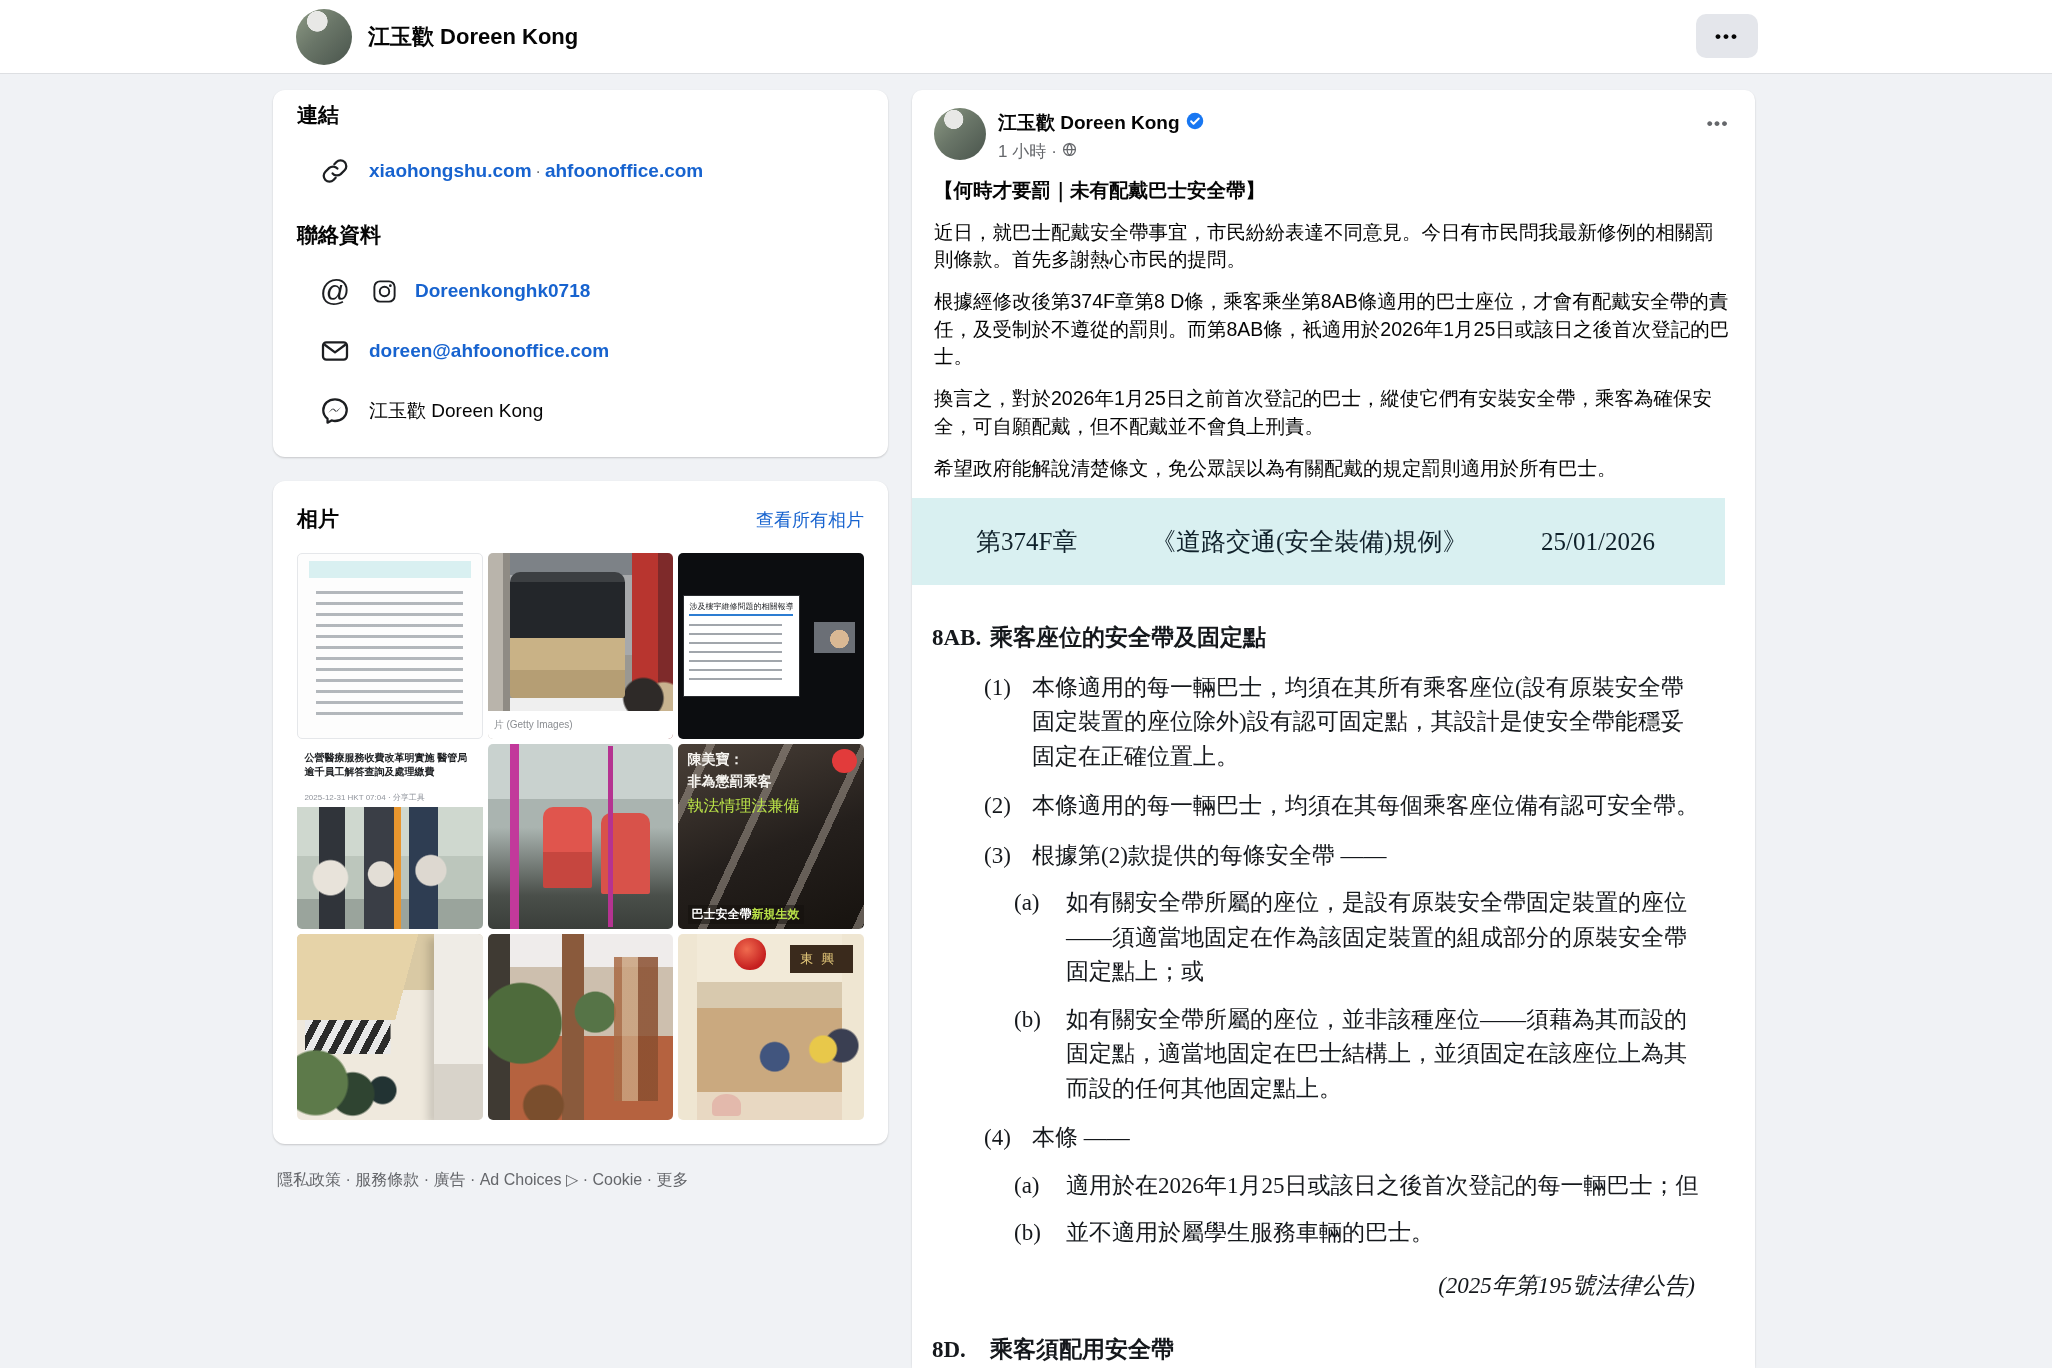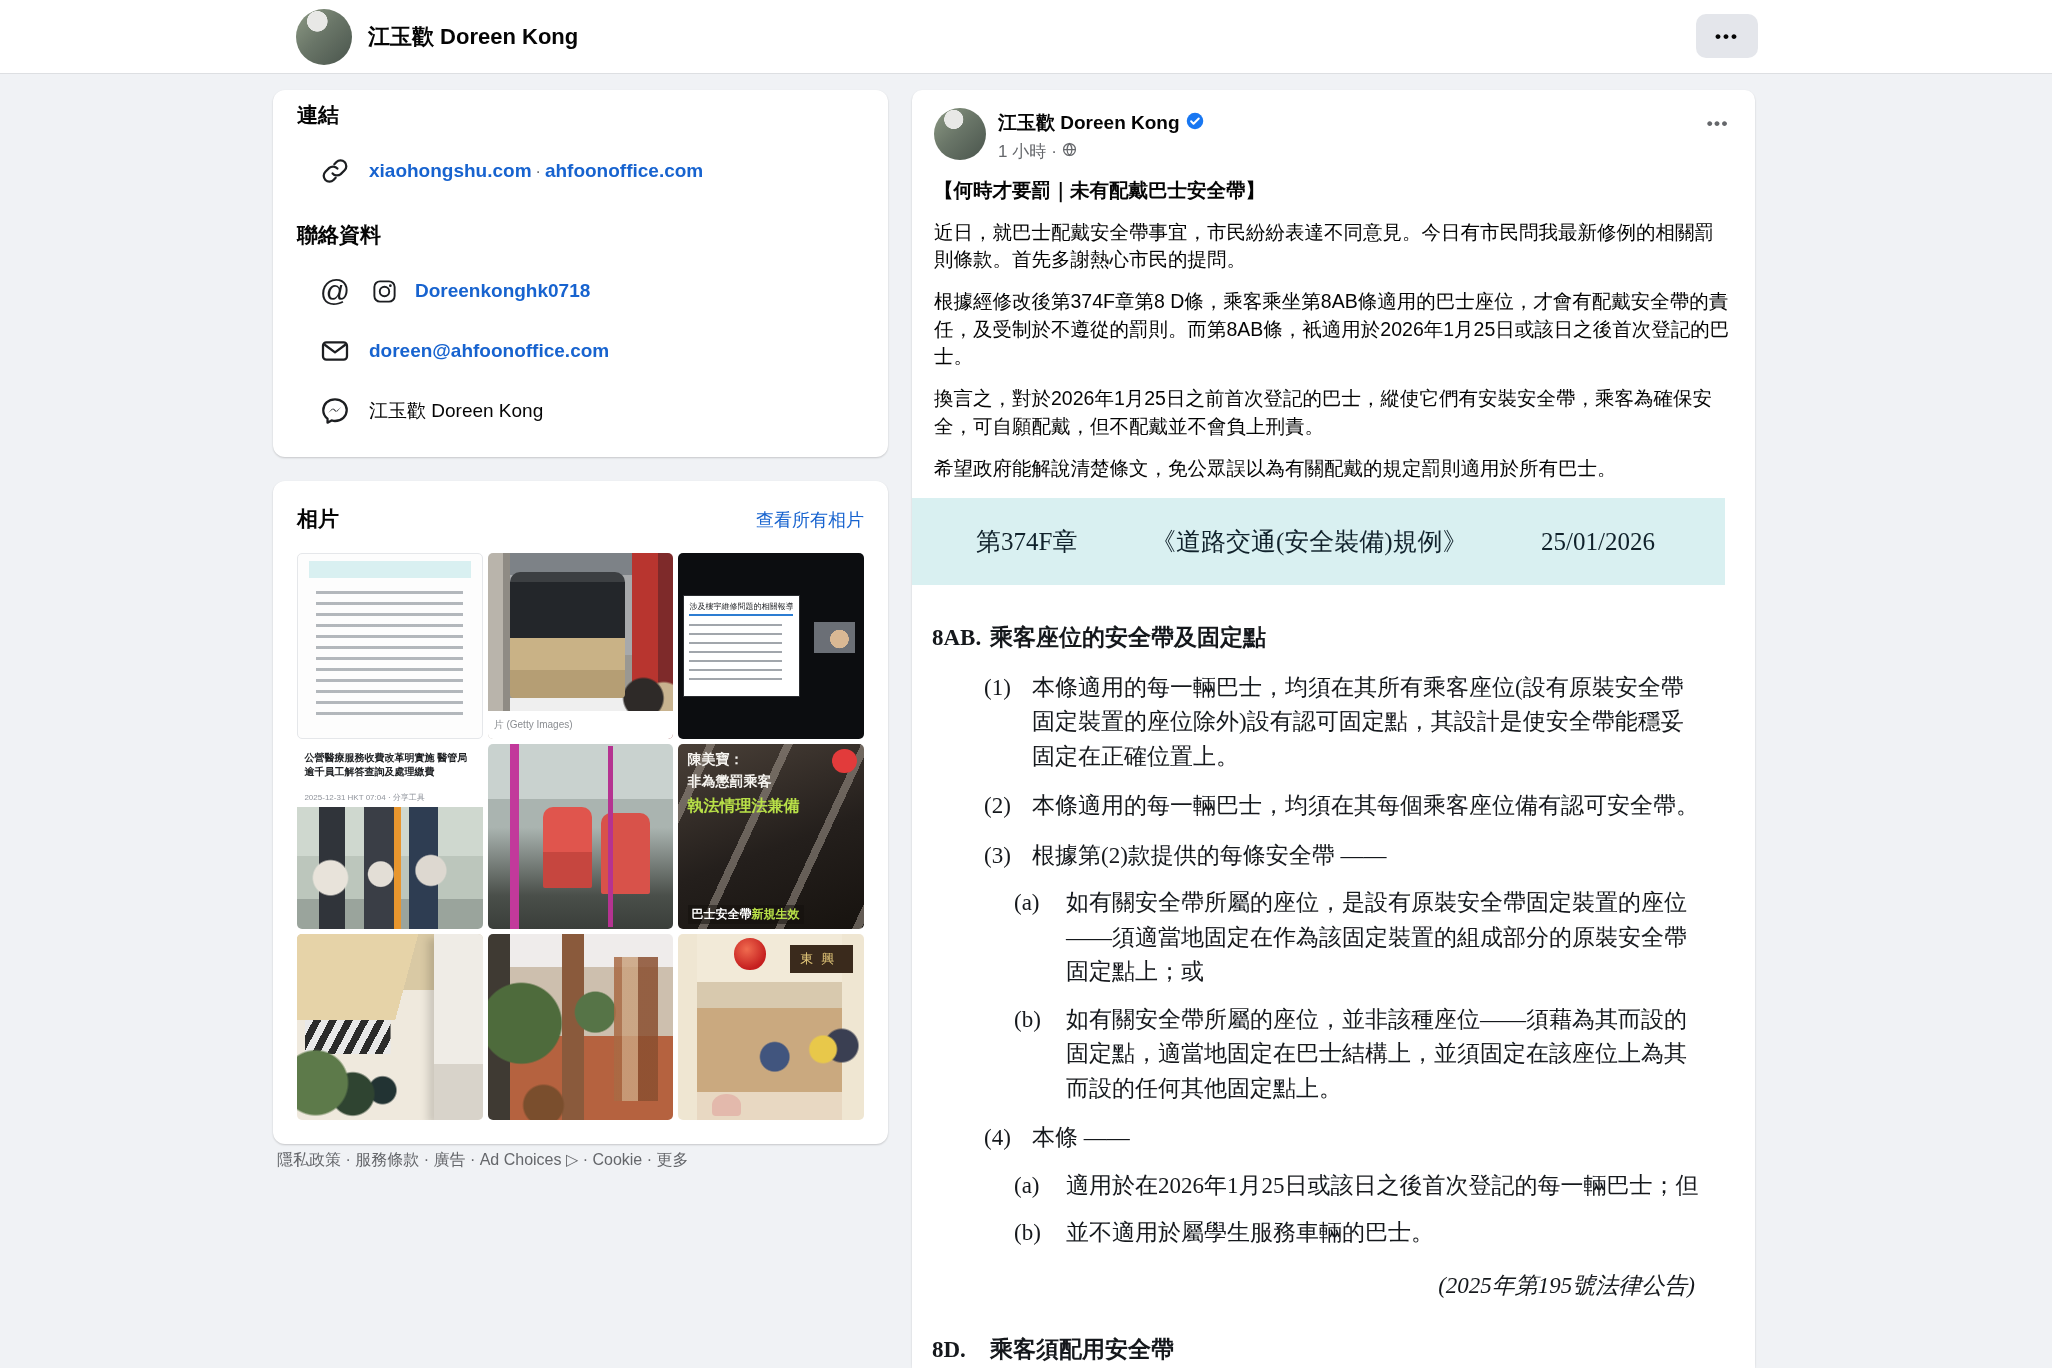--- a/index.html
+++ b/index.html
@@ -88,21 +88,21 @@
     background:linear-gradient(#e0554d 0 55%, #c6463f 55%); border-radius:10px 10px 2px 2px;
     box-shadow: 58px 6px 0 0 #d8524a; }
   .p5::after { content:""; position:absolute; left:12%; top:0; width:5%; height:100%;
     background:#c2399b; box-shadow: 96px 0 0 -2px #b53391; }
   
   .p6 { background:
     repeating-linear-gradient(115deg, transparent 0 26px, rgba(160,150,140,.55) 26px 34px, transparent 34px 70px),
     linear-gradient(160deg,#4a4038 0%, #241f1c 55%, #17130f 100%); }
   .p6 .l1 { position:absolute; left:5%; top:4%; color:#f5f3ef; font-size:14px; font-weight:bold; }
   .p6 .l2 { position:absolute; left:5%; top:16%; color:#f5f3ef; font-size:14px; font-weight:bold; }
-  .p6 .l3 { position:absolute; left:5%; top:28%; color:#b8e048; font-size:16px; font-weight:bold; }
+  .p6 .l3 { position:absolute; left:5%; top:28%; color:#b8e048; font-size:16px; font-weight:normal; }
   .p6 .l4 { position:absolute; left:5%; bottom:3%; color:#fff; font-size:12px; font-weight:bold;
     background:rgba(20,16,12,.55); padding:1px 4px; }
   .p6 .l4 em { font-style:normal; color:#b8e048; }
   .p6::after { content:""; position:absolute; right:4%; top:3%; width:13%; height:13%;
     border-radius:50%; background:#e23b3b; }
   
   .p7 { background:
     radial-gradient(circle at 10% 80%, #5d7a4a 0 14%, transparent 15%),
     radial-gradient(circle at 30% 86%, #2f4431 0 10%, transparent 11%),
     radial-gradient(circle at 46% 84%, #233 0 7%, transparent 8%),
@@ -133,21 +133,21 @@
     linear-gradient(#f2ead8 0 26%, #d8c9ae 26% 40%, #caa97f 40% 85%, #e8d8c2 85%); }
   .p9::before { content:""; position:absolute; left:30%; top:2%; width:17%; height:17%;
     border-radius:50%; background:radial-gradient(circle at 40% 35%, #f06b4f, #c51f1f 70%); }
   .p9 .sign { position:absolute; right:6%; top:6%; width:34%; height:15%; background:#3a2a1c;
     color:#e4c87a; font-size:13px; display:flex; align-items:center; justify-content:center;
     letter-spacing:8px; font-family:"Liberation Serif",serif; }
   .p9::after { content:""; position:absolute; left:18%; bottom:2%; width:16%; height:12%;
     background:#e3b9ac; border-radius:50% 50% 4px 4px; }
 
   
-  .footer { margin-top:6px; padding-left:4px; font-size:16px; color:#65676b; }
+  .footer { margin-top:26px; padding-left:4px; font-size:16px; color:#65676b; }
   .ft-item { color:#65676b; text-decoration:none; cursor:pointer; }
   .ft-item:not(:last-child)::after { content:" · "; cursor:default; }
 
   
   .post-card { position:relative; border-radius:10px; padding-top:18px; }
   .post-head { position:relative; padding:0 22px; display:flex; }
   .post-avatar { width:52px; height:52px; border-radius:50%; flex-shrink:0;
        background: radial-gradient(circle at 38% 22%, #e8e8e6 0 18%, transparent 19%),
                    linear-gradient(135deg,#8d9a85 0%, #6a7668 45%, #49544c 100%); }
   .ph-meta { margin-left:12px; padding-top:2px; }

